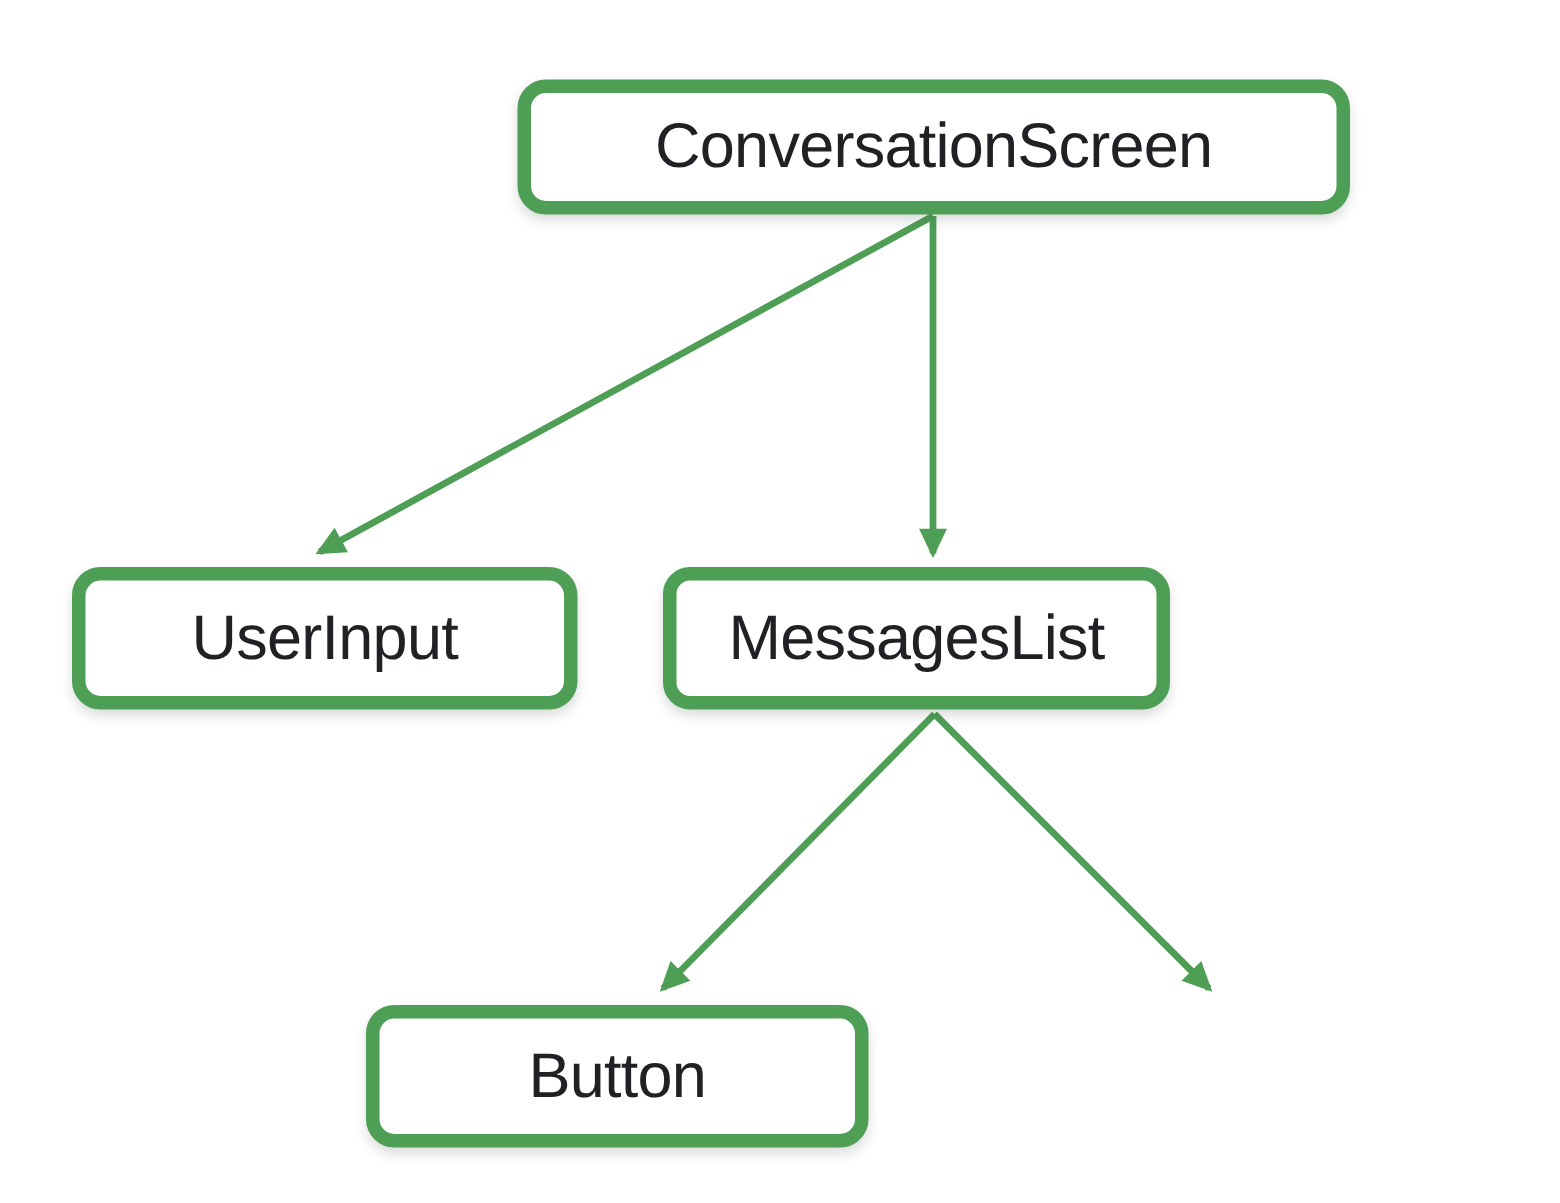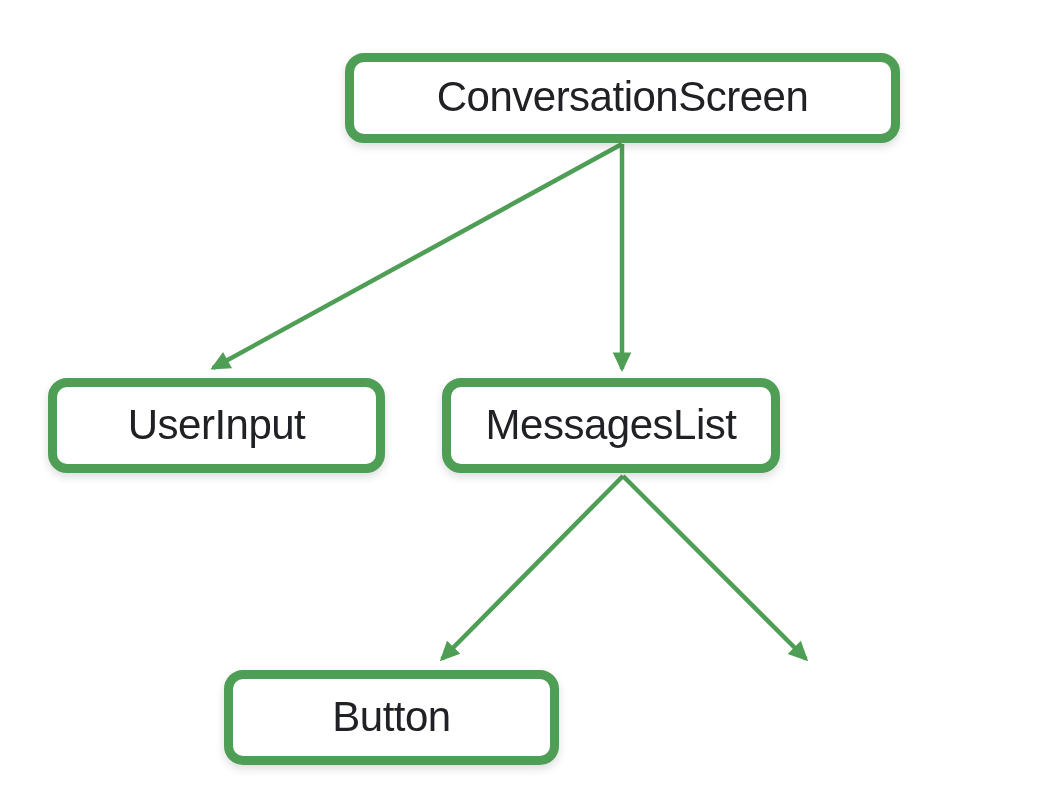--- a/index.html
+++ b/index.html
@@ -37,22 +37,22 @@
   .node-label {
     font-size: 42px;
     line-height: 1;
     color: #202124;
     letter-spacing: -0.5px;
     white-space: nowrap;
     padding-bottom: 2px;
   }
   .node-conversation { left: 345px; top: 53px;  width: 555px; height: 90px; }
   .node-userinput    { left: 48px;  top: 378px; width: 337px; height: 95px; }
-  .node-messageslist { left: 442px; top: 378px; width: 338px; height: 95px; }
-  .node-button       { left: 224px; top: 670px; width: 335px; height: 95px; }
+  .node-messageslist { left: 442px; top: 378px; width: 338px; height: 95px; border-radius: 18px; }
+  .node-button       { left: 244px; top: 670px; width: 335px; height: 95px; }
   .node-lazycolumn   { left: 660px; top: 670px; width: 333px; height: 95px; }
 </style>
 </head>
 <body>
 
 <div class="stage">
 
   <svg class="edges" viewBox="0 0 1040 802" xmlns="http://www.w3.org/2000/svg">
     <defs>
       <marker id="arrowhead" viewBox="0 0 10 10" refX="8.5" refY="5" markerWidth="4.6" markerHeight="4.6" orient="auto-start-reverse" markerUnits="strokeWidth">

